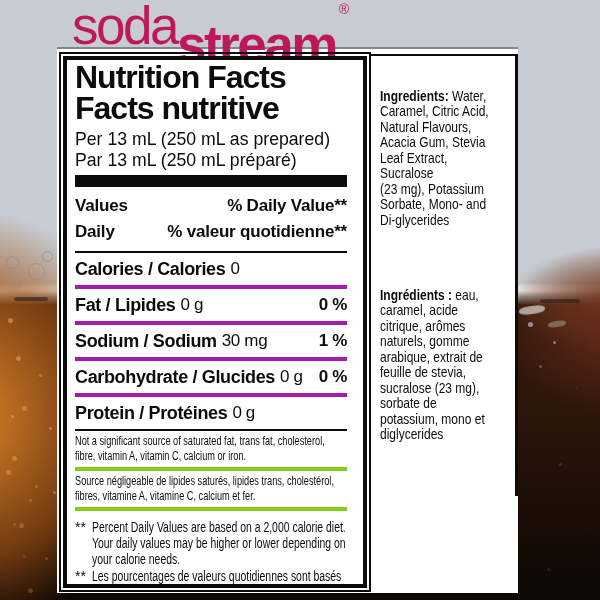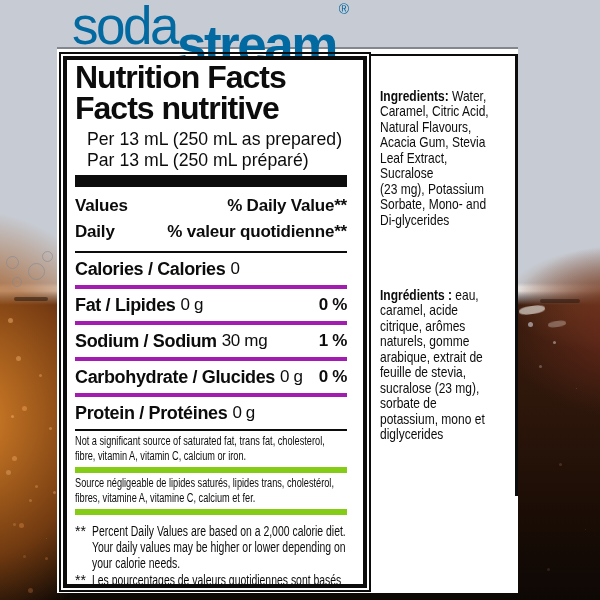--- a/index.html
+++ b/index.html
@@ -46,48 +46,48 @@
       55px 205px 0 -2px rgba(160,110,80,.25), 18px 245px 0 -1px rgba(150,100,70,.25);
   }
   
   .sticker{
     position:absolute;left:57px;top:47px;width:461px;height:546px;
     background:#ffffff;border-top:2px solid #82878f;z-index:1;box-sizing:border-box;
   }
   
   .logo{
     position:absolute;left:72px;top:0px;height:50px;z-index:2;
-    display:flex;align-items:center;color:#0369a1;
+    display:flex;align-items:center;color:#be185d;
     font-size:53px;letter-spacing:-2.5px;line-height:1;white-space:nowrap;
   }
   .logo .light{font-weight:400;}
   .logo .bold{font-weight:700;margin-top:39px;}
   .logo .reg{font-size:14px;letter-spacing:0;position:relative;top:-16px;left:3px;font-weight:400;}
   
   .nutri{
     position:absolute;left:63px;top:56px;width:304px;height:532px;z-index:2;
     background:#fff;border:4px solid #0c0c0c;outline:2px solid #0c0c0c;outline-offset:2px;
     box-sizing:border-box;padding:2px 16px 0 8px;overflow:hidden;
   }
   .nf-title{font-weight:700;font-size:32px;line-height:.96;letter-spacing:-1px;white-space:nowrap;}
-  .servings{margin-top:5px;margin-left:12px;}
+  .servings{margin-top:5px;}
   .serv-line{font-size:19px;line-height:21px;white-space:nowrap;width:108%;transform:scaleX(.93);transform-origin:0 0;}
   .black-bar{height:12px;background:#0c0c0c;margin-top:5px;}
   .amount-row{display:flex;justify-content:space-between;font-weight:700;font-size:17px;margin-top:9px;letter-spacing:-.2px;}
   .amount-row.fr{margin-top:6px;}
   .rule{border-top:2px solid #0c0c0c;margin-top:9px;}
   .rows .row{
     display:flex;align-items:center;height:32px;border-bottom:4px solid #a21caf;
     font-size:18px;letter-spacing:-.35px;white-space:nowrap;
   }
   .rows .row:last-child{border-bottom:2px solid #0c0c0c;}
   .rn{font-weight:700;}
   .ra{font-weight:400;margin-left:5px;font-size:17px;}
   .rv{font-weight:700;margin-left:auto;font-size:17px;}
-  .fineprint{font-size:12.5px;line-height:14.5px;padding:3px 0 4px 0;border-bottom:6px solid #84cc16;}
+  .fineprint{font-size:12.5px;line-height:14.5px;padding:3px 0 4px 0;border-bottom:4px solid #84cc16;}
   .fineprint .inner{width:136%;transform:scaleX(.735);transform-origin:0 0;letter-spacing:0;}
   .footnotes{margin-top:8px;}
   .footnote{display:flex;font-size:14px;line-height:16px;margin-top:1px;}
   .fmark{width:17px;flex-shrink:0;font-weight:400;}
   .ftext-wrap{flex:1;overflow:visible;}
   .ftext{width:134%;transform:scaleX(.745);transform-origin:0 0;}
   
   .ingr{
     position:absolute;left:371px;top:54px;width:147px;height:442px;z-index:2;
     background:#fff;border-top:2px solid #0c0c0c;border-right:3px solid #0c0c0c;

